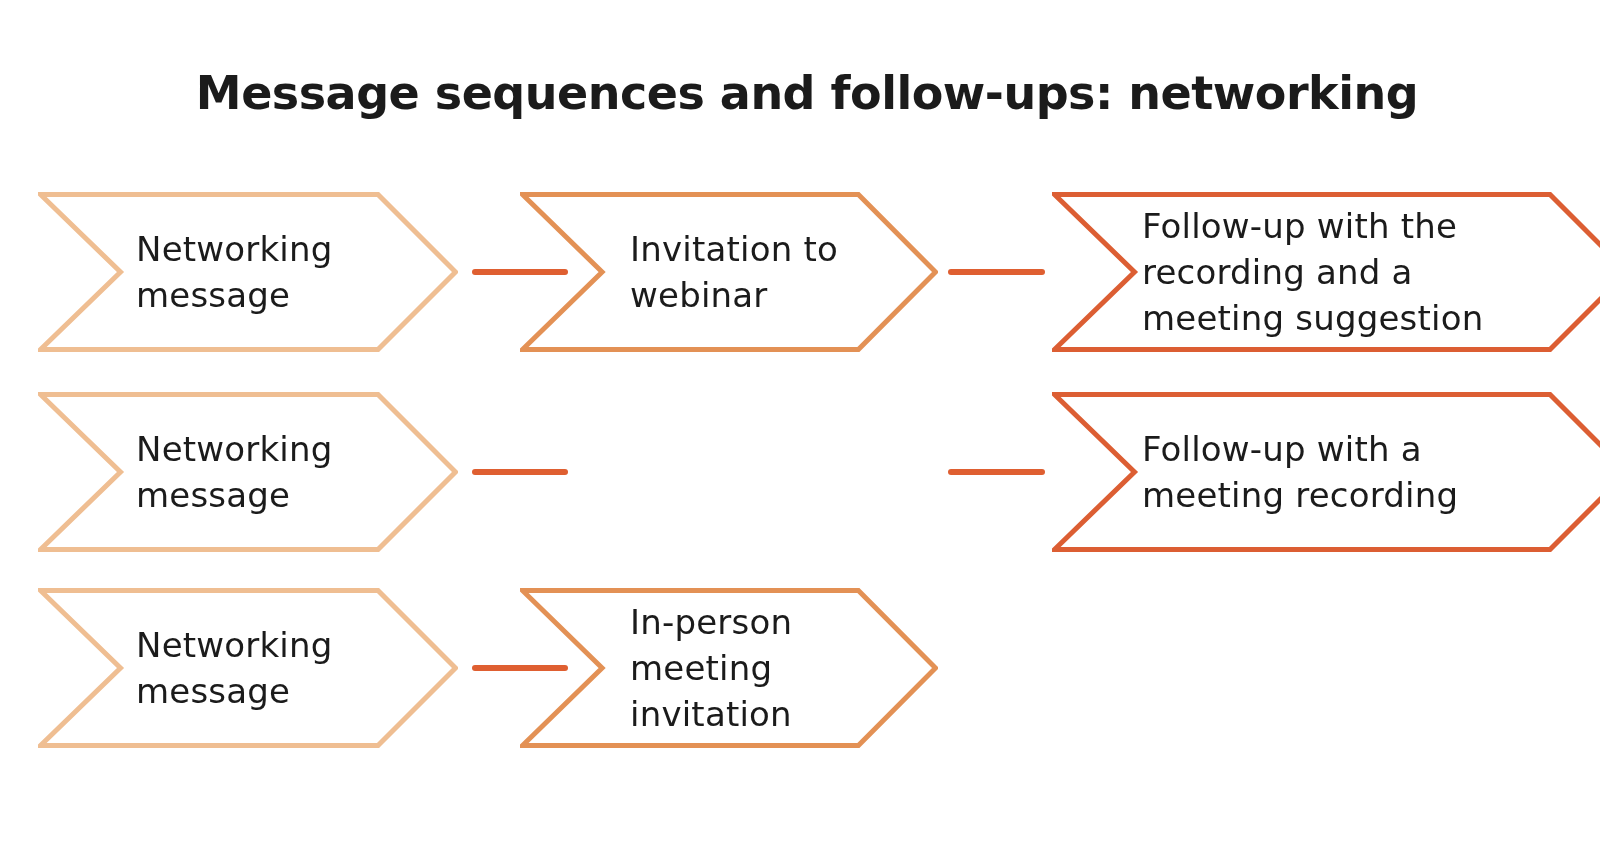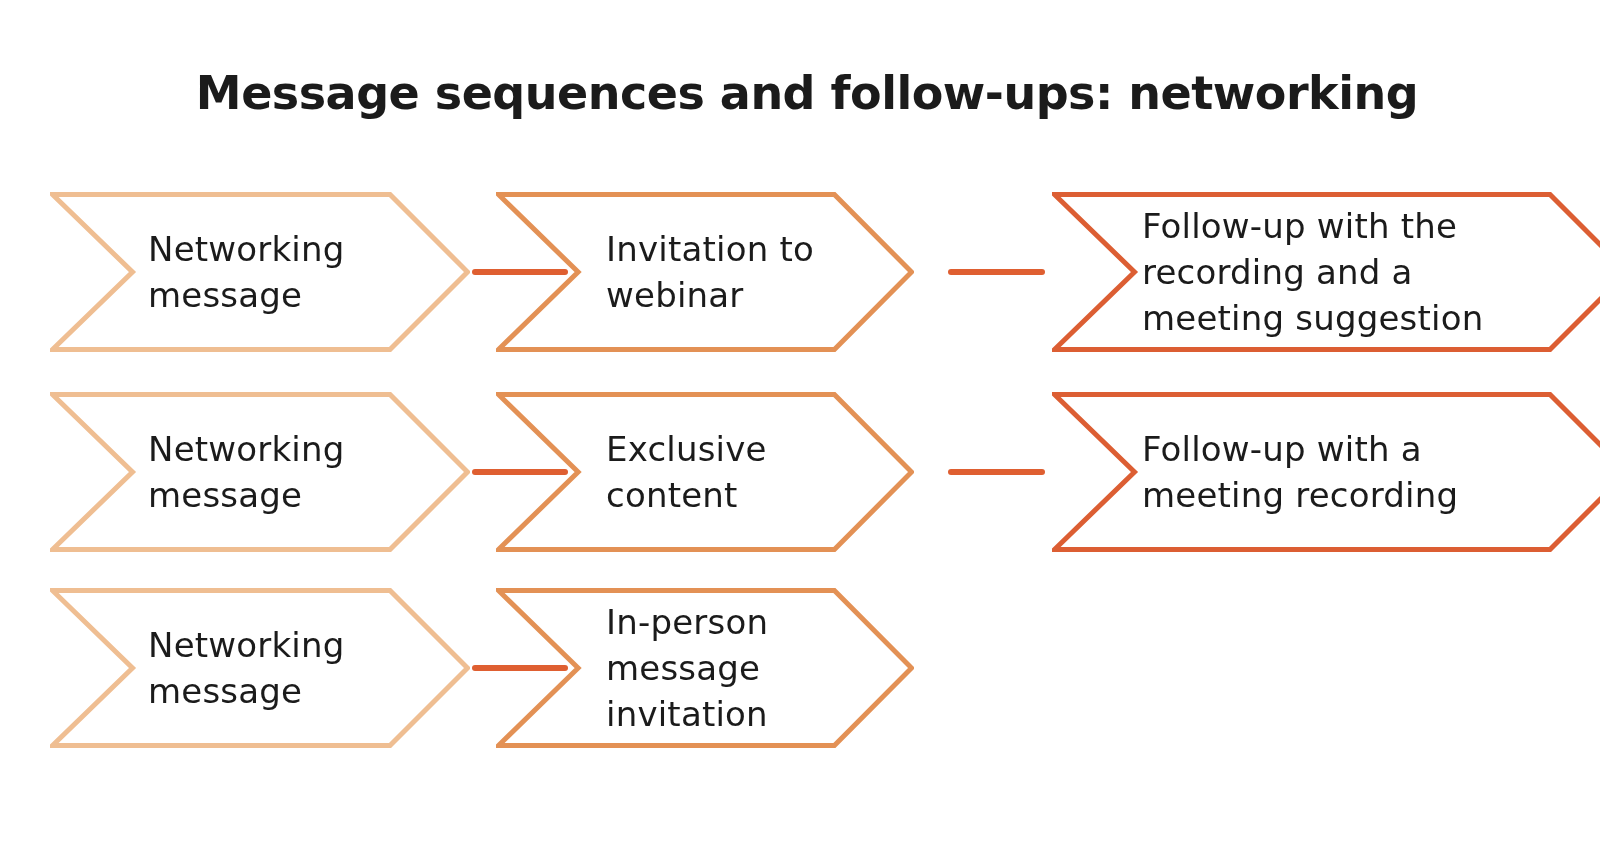--- a/index.html
+++ b/index.html
@@ -46,22 +46,22 @@
   .stage2 .chevron polygon { stroke: var(--stage2-outline, #e39155); }
   .stage3 .chevron polygon { stroke: var(--stage3-outline, #dc5e33); }
   .step-label {
     position: relative;
     font-size: 34px;
     line-height: 46px;
     letter-spacing: 0.2px;
     color: var(--text, #1b1b1b);
     white-space: pre-line;
   }
-  .col1 { left: 50px;  width: 420px; padding-left: 98px; }
-  .col2 { left: 496px; width: 418px; padding-left: 110px; }
+  .col1 { left: 38px;  width: 420px; padding-left: 98px; }
+  .col2 { left: 520px; width: 418px; padding-left: 110px; }
   .col3 { left: 1052px; width: 578px; padding-left: 90px; }
   .row1 { top: 192px; }
   .row2 { top: 392px; }
   .row3 { top: 588px; }
   .connector {
     position: absolute;
     height: 6px;
     border-radius: 3px;
     background: var(--connector, #df5f31);
   }
@@ -110,27 +110,20 @@
   <div class="step stage1 col1 row2">
     <svg class="chevron" viewBox="0 0 420 160" preserveAspectRatio="none" aria-hidden="true">
       <polygon points="2.5,2.5 340,2.5 417.5,80 340,157.5 2.5,157.5 82.5,80"></polygon>
     </svg>
     <span class="step-label">Networking
 message</span>
   </div>
 
   <div class="connector conn-a conn-r2"></div>
 
-  <div class="step stage2 col2 row2">
-    <svg class="chevron" viewBox="0 0 420 160" preserveAspectRatio="none" aria-hidden="true">
-      <polygon points="2.5,2.5 340,2.5 417.5,80 340,157.5 2.5,157.5 82.5,80"></polygon>
-    </svg>
-    <span class="step-label">Exclusive
-content</span>
-  </div>
 
   <div class="connector conn-b conn-r2"></div>
 
   <div class="step stage3 col3 row2">
     <svg class="chevron" viewBox="0 0 578 160" preserveAspectRatio="none" aria-hidden="true">
       <polygon points="2.5,2.5 498,2.5 575.5,80 498,157.5 2.5,157.5 82.5,80"></polygon>
     </svg>
     <span class="step-label">Follow-up with a
 meeting recording</span>
   </div>
@@ -143,17 +136,17 @@
 message</span>
   </div>
 
   <div class="connector conn-a conn-r3"></div>
 
   <div class="step stage2 col2 row3">
     <svg class="chevron" viewBox="0 0 420 160" preserveAspectRatio="none" aria-hidden="true">
       <polygon points="2.5,2.5 340,2.5 417.5,80 340,157.5 2.5,157.5 82.5,80"></polygon>
     </svg>
     <span class="step-label">In-person
-message
+meeting
 invitation</span>
   </div>
 
 </div>
 
 </body></html>

